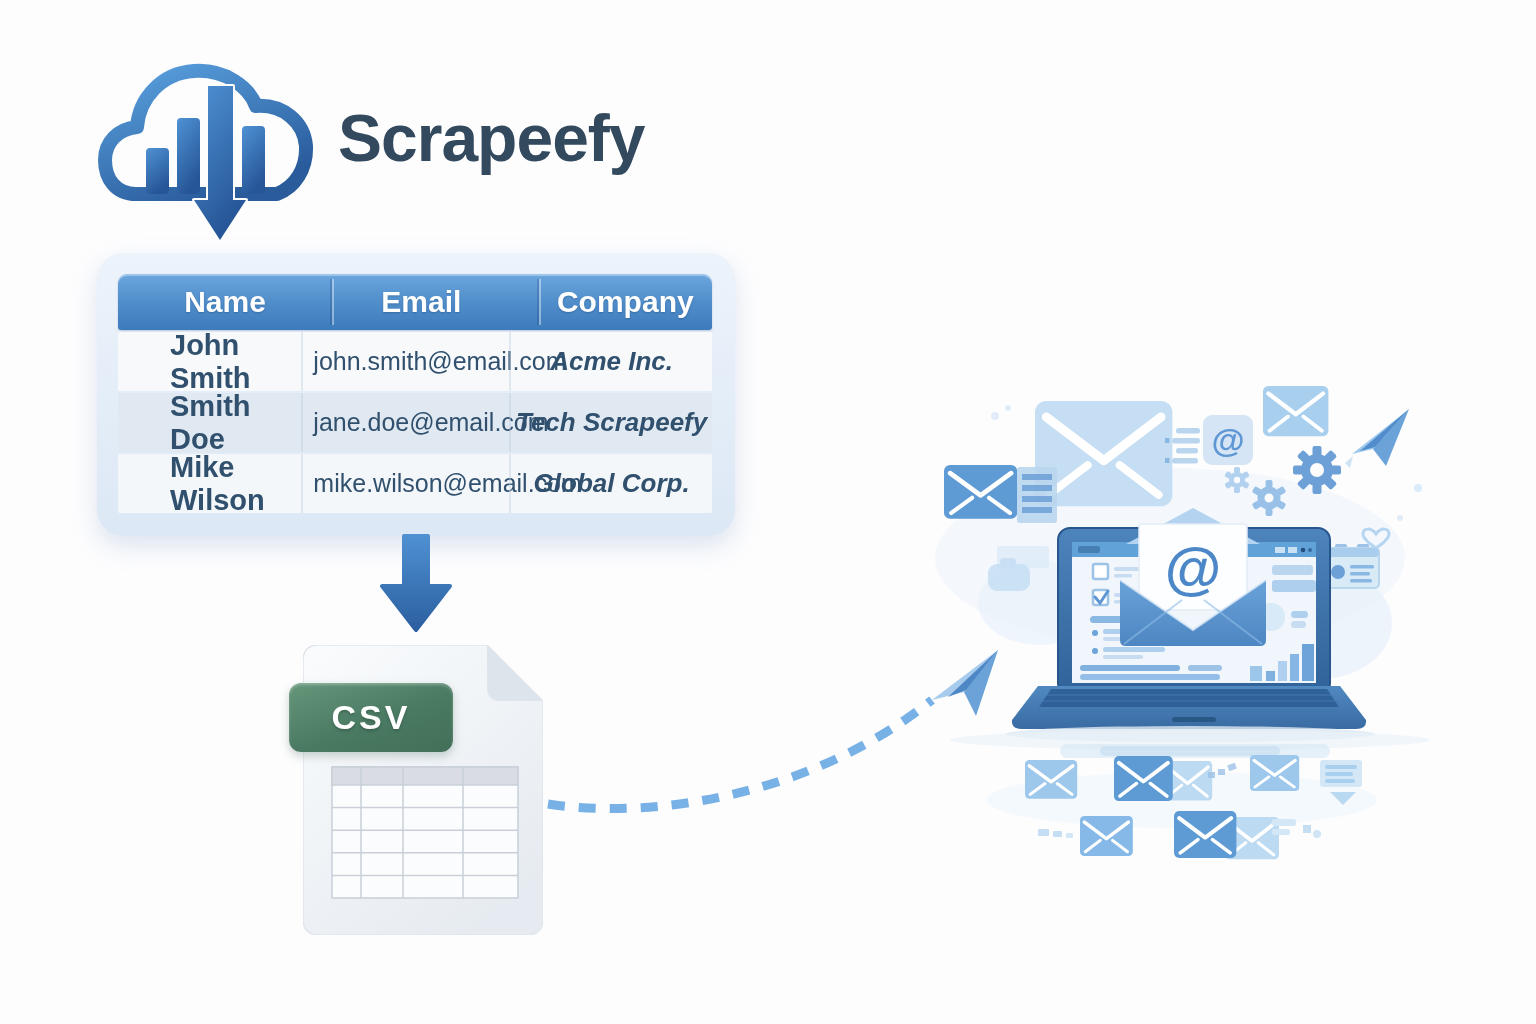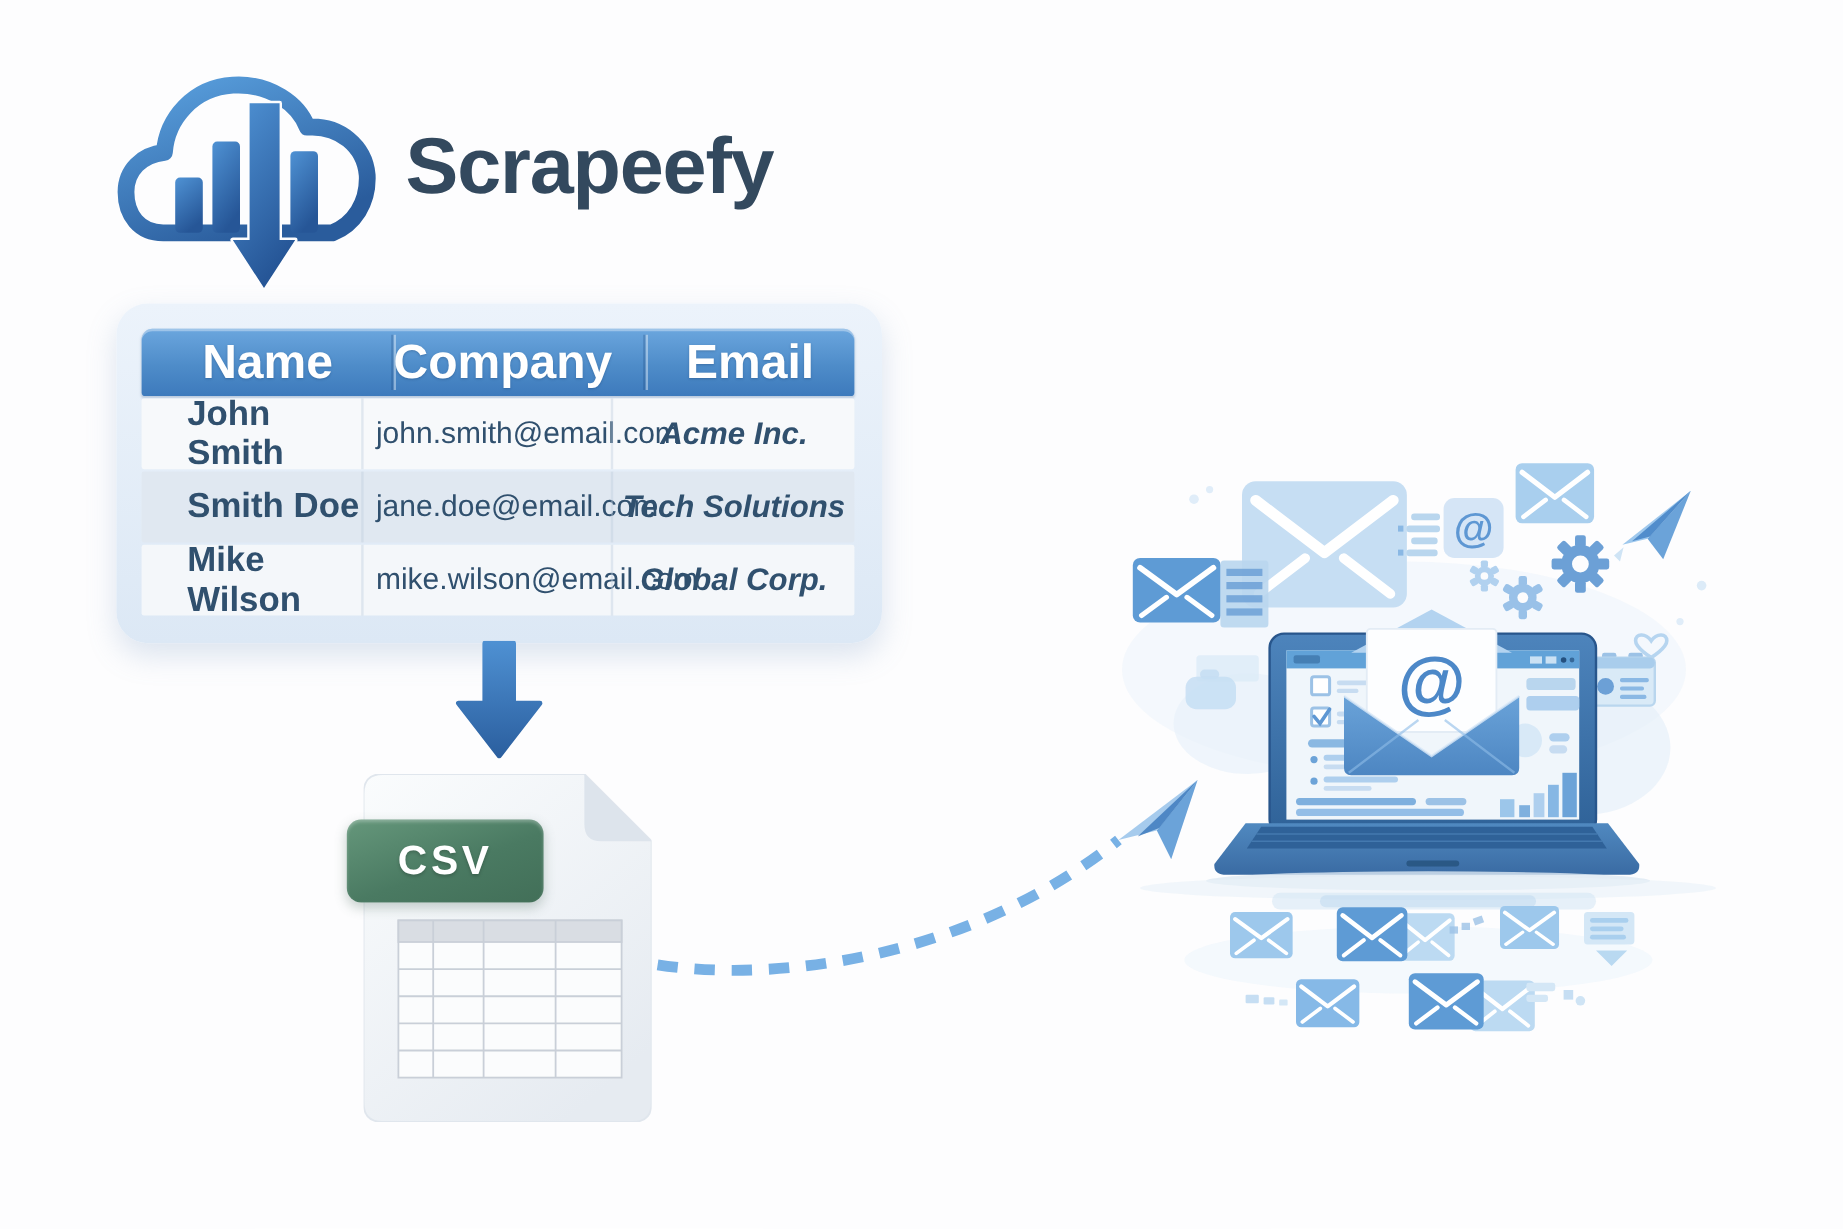--- a/index.html
+++ b/index.html
@@ -12,28 +12,28 @@
 
   
   .table-card{left:97px;top:253px;width:638px;height:283px;border-radius:26px;
       background:linear-gradient(180deg,#ecf3fb,#dce8f5);
       box-shadow:0 10px 24px rgba(125,155,195,.25);}
   .tbl{position:absolute;left:21px;top:21px;right:23px;bottom:23px;}
   .hrow{display:flex;height:56px;border-radius:9px 9px 3px 3px;overflow:hidden;
       background:linear-gradient(180deg,#6ba6de 0%,#4e8cc9 55%,#3d7abc 100%);
       box-shadow:inset 0 2px 0 rgba(255,255,255,.35), 0 1px 2px rgba(50,90,140,.25);}
   .hcell{display:flex;align-items:center;justify-content:center;color:#ffffff;
-      font-size:40px;font-weight:700;text-shadow:0 1px 2px rgba(20,50,90,.3);position:relative;margin-left:28px;}
+      font-size:30px;font-weight:700;text-shadow:0 1px 2px rgba(20,50,90,.3);position:relative;margin-left:28px;}
   .hcell + .hcell::before{content:"";position:absolute;left:0;top:5px;bottom:5px;width:2px;
       background:rgba(255,255,255,.4);box-shadow:-2px 0 0 rgba(25,65,115,.25);}
   .brow{display:flex;height:59px;margin-top:2px;border-radius:2px;}
   .r0{background:#f7f9fb}.r1{background:#e0e8f1}.r2{background:#f4f7fa}
   .cell{display:flex;align-items:center;color:#30506e;}
   .cell + .cell{border-left:2px solid rgba(190,205,222,.4);}
-  .c-name{width:31%;padding-left:38px;box-sizing:border-box;font-size:29px;font-weight:700;}
+  .c-name{width:31%;padding-left:52px;box-sizing:border-box;font-size:29px;font-weight:700;}
   .c-email{width:35%;padding-left:10px;box-sizing:border-box;font-size:25px;}
   .c-company{width:34%;justify-content:center;font-size:26px;font-weight:700;font-style:italic;}
   .w-name{width:31%}.w-email{width:35%}.w-company{width:34%}
 
   
   .csv-badge{left:289px;top:683px;width:164px;height:69px;border-radius:12px;
       background:linear-gradient(160deg,#65977b,#4a7a62 55%,#426f58);
       box-shadow:inset 0 2px 3px rgba(255,255,255,.28), 0 4px 10px rgba(80,110,95,.3);
       display:flex;align-items:center;justify-content:center;color:#fff;
       font-size:34px;font-weight:800;letter-spacing:3px;text-shadow:0 2px 3px rgba(0,0,0,.2);}
@@ -59,32 +59,32 @@
     <rect x="81" y="76" width="23" height="76" rx="4" fill="url(#lgBar)"></rect>
     <rect x="146" y="84" width="23" height="68" rx="4" fill="url(#lgBar)"></rect>
     <path d="M112,44 h25 v114 h13 L124,198 L98,158 h14 Z" fill="url(#lgBar)" stroke="#fdfdfe" stroke-width="4" stroke-linejoin="round" paint-order="stroke"></path>
   </svg>
   <div class="abs brand-name">Scrapeefy</div>
 
   <div class="abs table-card">
     <div class="tbl">
       <div class="hrow">
         <div class="hcell w-name">Name</div>
+        <div class="hcell w-email">Email</div>
         <div class="hcell w-company">Company</div>
-        <div class="hcell w-email">Email</div>
       </div>
       <div class="brow r0">
         <div class="cell c-name">John Smith</div>
         <div class="cell c-email">john.smith@email.com</div>
         <div class="cell c-company">Acme Inc.</div>
       </div>
       <div class="brow r1">
         <div class="cell c-name">Smith Doe</div>
         <div class="cell c-email">jane.doe@email.com</div>
-        <div class="cell c-company">Tech Solutions</div>
+        <div class="cell c-company">Tech Scrapeefy</div>
       </div>
       <div class="brow r2">
         <div class="cell c-name">Mike Wilson</div>
         <div class="cell c-email">mike.wilson@email.com</div>
         <div class="cell c-company">Global Corp.</div>
       </div>
     </div>
   </div>
 
   <svg class="abs" style="left:375px;top:534px" width="82" height="98" viewBox="0 0 82 98">

